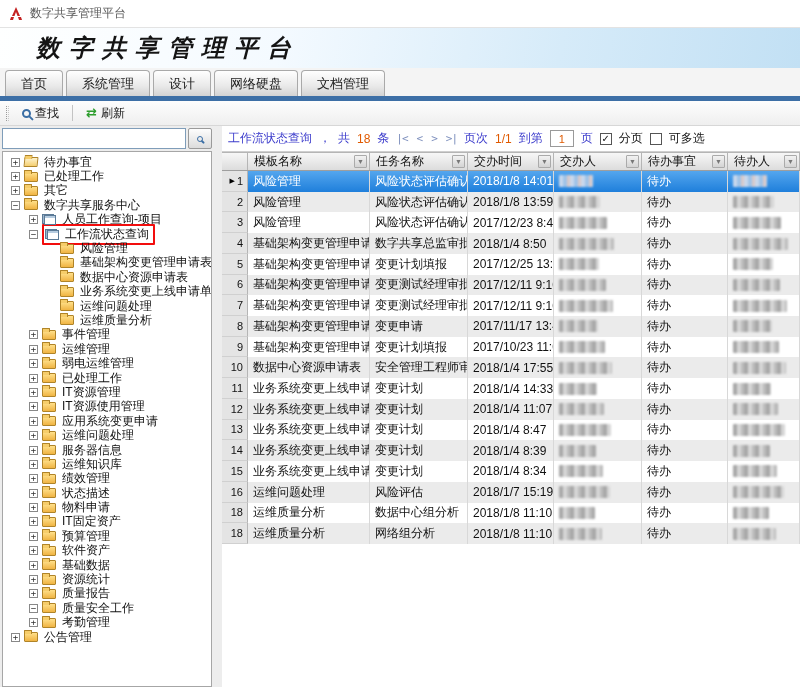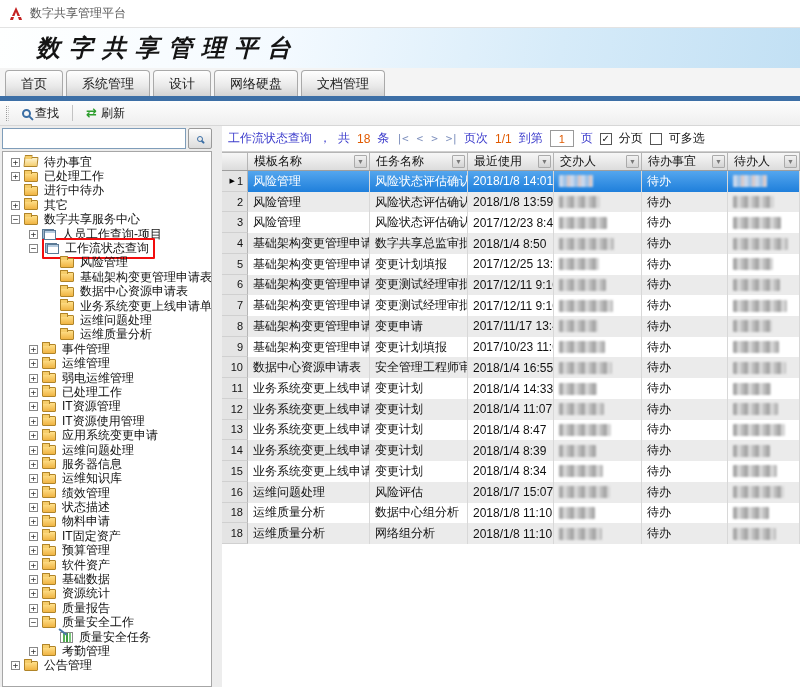--- a/index.html
+++ b/index.html
@@ -168,26 +168,20 @@
           <span class="tree-label">待办事宜</span>
         </div>
         <div class="tree-item">
           <span style="width: 8px; flex: 0 0 auto;"></span>
           <span class="expander">+</span>
           <span class="icon-folder"></span>
           <span class="tree-label">已处理工作</span>
         </div>
         <div class="tree-item">
           <span style="width: 8px; flex: 0 0 auto;"></span>
-          <span class="exp-spacer"></span>
-          <span class="icon-folder"></span>
-          <span class="tree-label">进行中待办</span>
-        </div>
-        <div class="tree-item">
-          <span style="width: 8px; flex: 0 0 auto;"></span>
           <span class="expander">+</span>
           <span class="icon-folder"></span>
           <span class="tree-label">其它</span>
         </div>
         <div class="tree-item">
           <span style="width: 8px; flex: 0 0 auto;"></span>
           <span class="expander">−</span>
           <span class="icon-folder"></span>
           <span class="tree-label">数字共享服务中心</span>
         </div>
@@ -353,26 +347,20 @@
           <span style="width: 26px; flex: 0 0 auto;"></span>
           <span class="expander">+</span>
           <span class="icon-folder"></span>
           <span class="tree-label">质量报告</span>
         </div>
         <div class="tree-item">
           <span style="width: 26px; flex: 0 0 auto;"></span>
           <span class="expander">−</span>
           <span class="icon-folder"></span>
           <span class="tree-label">质量安全工作</span>
-        </div>
-        <div class="tree-item">
-          <span style="width: 44px; flex: 0 0 auto;"></span>
-          <span class="exp-spacer"></span>
-          <span class="icon-task"></span>
-          <span class="tree-label">质量安全任务</span>
         </div>
         <div class="tree-item">
           <span style="width: 26px; flex: 0 0 auto;"></span>
           <span class="expander">+</span>
           <span class="icon-folder"></span>
           <span class="tree-label">考勤管理</span>
         </div>
         <div class="tree-item">
           <span style="width: 8px; flex: 0 0 auto;"></span>
           <span class="expander">+</span>
@@ -414,21 +402,21 @@
           <div class="th" style="width: 26px; flex: 0 0 auto;"></div>
           <div class="th" style="width: 122px; flex: 0 0 auto;">
             <span>模板名称</span>
             <span class="ddbtn">▼</span>
           </div>
           <div class="th" style="width: 98px; flex: 0 0 auto;">
             <span>任务名称</span>
             <span class="ddbtn">▼</span>
           </div>
           <div class="th" style="width: 86px; flex: 0 0 auto;">
-            <span>最近使用</span>
+            <span>交办时间</span>
             <span class="ddbtn">▼</span>
           </div>
           <div class="th" style="width: 88px; flex: 0 0 auto;">
             <span>交办人</span>
             <span class="ddbtn">▼</span>
           </div>
           <div class="th" style="width: 86px; flex: 0 0 auto;">
             <span>待办事宜</span>
             <span class="ddbtn">▼</span>
           </div>
@@ -573,21 +561,21 @@
             <div class="td" style="flex: 1 1 0%;">
               <span class="blurname" style="width: 46px;"></span>
             </div>
           </div>
           <div class="tr even">
             <div class="td td-num" style="width: 26px; flex: 0 0 auto;">
               <span>10</span>
             </div>
             <div class="td" style="width: 122px; flex: 0 0 auto;">数据中心资源申请表</div>
             <div class="td" style="width: 98px; flex: 0 0 auto;">安全管理工程师审批</div>
-            <div class="td" style="width: 86px; flex: 0 0 auto;">2018/1/4 16:55</div>
+            <div class="td" style="width: 86px; flex: 0 0 auto;">2018/1/4 17:55</div>
             <div class="td" style="width: 88px; flex: 0 0 auto;">
               <span class="blurname" style="width: 53px;"></span>
             </div>
             <div class="td" style="width: 86px; flex: 0 0 auto;">待办</div>
             <div class="td" style="flex: 1 1 0%;">
               <span class="blurname" style="width: 53px;"></span>
             </div>
           </div>
           <div class="tr">
             <div class="td td-num" style="width: 26px; flex: 0 0 auto;">
@@ -663,21 +651,21 @@
             <div class="td" style="flex: 1 1 0%;">
               <span class="blurname" style="width: 44px;"></span>
             </div>
           </div>
           <div class="tr even">
             <div class="td td-num" style="width: 26px; flex: 0 0 auto;">
               <span>16</span>
             </div>
             <div class="td" style="width: 122px; flex: 0 0 auto;">运维问题处理</div>
             <div class="td" style="width: 98px; flex: 0 0 auto;">风险评估</div>
-            <div class="td" style="width: 86px; flex: 0 0 auto;">2018/1/7 15:07</div>
+            <div class="td" style="width: 86px; flex: 0 0 auto;">2018/1/7 15:19</div>
             <div class="td" style="width: 88px; flex: 0 0 auto;">
               <span class="blurname" style="width: 51px;"></span>
             </div>
             <div class="td" style="width: 86px; flex: 0 0 auto;">待办</div>
             <div class="td" style="flex: 1 1 0%;">
               <span class="blurname" style="width: 51px;"></span>
             </div>
           </div>
           <div class="tr">
             <div class="td td-num" style="width: 26px; flex: 0 0 auto;">

